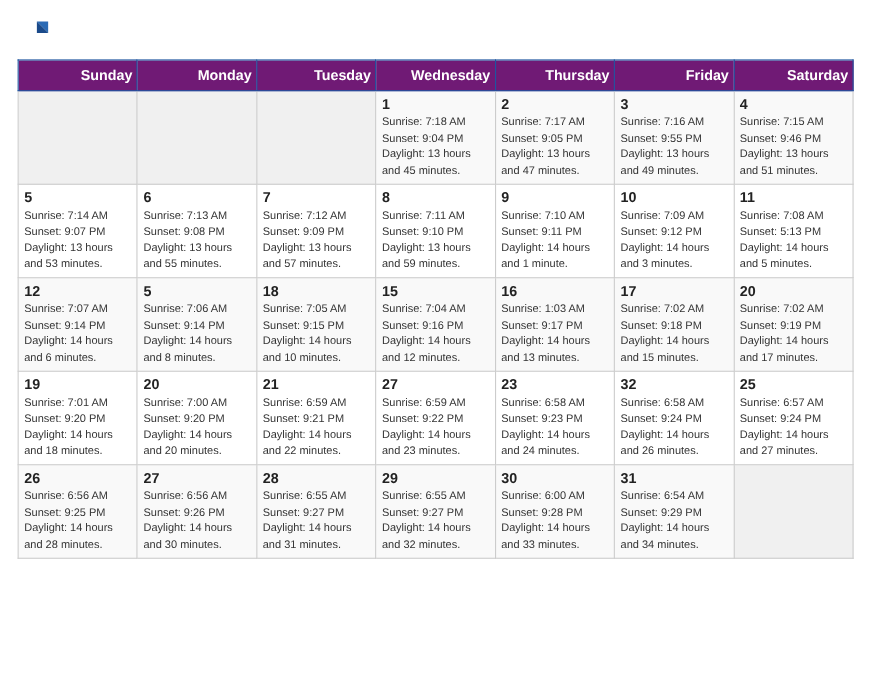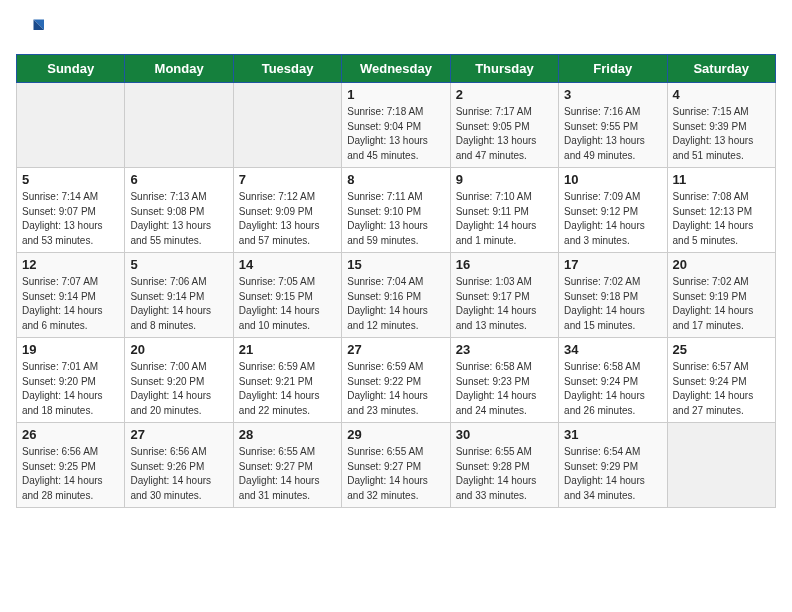--- a/index.html
+++ b/index.html
@@ -46,24 +46,24 @@
       font-size: 15px;
       color: #444;
       margin-top: 2px;
     }
     .calendar {
       width: 100%;
       border-collapse: collapse;
       font-size: 11px;
     }
     .calendar thead tr th {
-      background: #15803d;
+      background: #701a75;
       color: #fff;
       padding: 6px 4px;
-      text-align: center;
+      text-align: right;
       font-size: 13px;
       font-weight: bold;
       border: 1px solid #1e55a0;
     }
     .calendar tbody tr td {
       vertical-align: top;
       border: 1px solid #ccc;
       padding: 4px 5px;
       width: 108px;
       min-height: 70px;
@@ -141,21 +141,21 @@
         <td>
           <div class="day-number">3</div>
           <div class="day-info">Sunrise: 7:16 AM
 Sunset: 9:55 PM
 Daylight: 13 hours
 and 49 minutes.</div>
         </td>
         <td>
           <div class="day-number">4</div>
           <div class="day-info">Sunrise: 7:15 AM
-Sunset: 9:39 PM
+Sunset: 9:46 PM
 Daylight: 13 hours
 and 51 minutes.</div>
         </td>
       </tr>
       <tr>
         <td>
           <div class="day-number">5</div>
           <div class="day-info">Sunrise: 7:14 AM
 Sunset: 9:07 PM
 Daylight: 13 hours
@@ -192,42 +192,42 @@
         <td>
           <div class="day-number">10</div>
           <div class="day-info">Sunrise: 7:09 AM
 Sunset: 9:12 PM
 Daylight: 14 hours
 and 3 minutes.</div>
         </td>
         <td>
           <div class="day-number">11</div>
           <div class="day-info">Sunrise: 7:08 AM
-Sunset: 12:13 PM
+Sunset: 5:13 PM
 Daylight: 14 hours
 and 5 minutes.</div>
         </td>
       </tr>
       <tr>
         <td>
           <div class="day-number">12</div>
           <div class="day-info">Sunrise: 7:07 AM
 Sunset: 9:14 PM
 Daylight: 14 hours
 and 6 minutes.</div>
         </td>
         <td>
           <div class="day-number">5</div>
           <div class="day-info">Sunrise: 7:06 AM
 Sunset: 9:14 PM
 Daylight: 14 hours
 and 8 minutes.</div>
         </td>
         <td>
-          <div class="day-number">14</div>
+          <div class="day-number">18</div>
           <div class="day-info">Sunrise: 7:05 AM
 Sunset: 9:15 PM
 Daylight: 14 hours
 and 10 minutes.</div>
         </td>
         <td>
           <div class="day-number">15</div>
           <div class="day-info">Sunrise: 7:04 AM
 Sunset: 9:16 PM
 Daylight: 14 hours
@@ -285,21 +285,21 @@
 and 23 minutes.</div>
         </td>
         <td>
           <div class="day-number">23</div>
           <div class="day-info">Sunrise: 6:58 AM
 Sunset: 9:23 PM
 Daylight: 14 hours
 and 24 minutes.</div>
         </td>
         <td>
-          <div class="day-number">34</div>
+          <div class="day-number">32</div>
           <div class="day-info">Sunrise: 6:58 AM
 Sunset: 9:24 PM
 Daylight: 14 hours
 and 26 minutes.</div>
         </td>
         <td>
           <div class="day-number">25</div>
           <div class="day-info">Sunrise: 6:57 AM
 Sunset: 9:24 PM
 Daylight: 14 hours
@@ -330,21 +330,21 @@
         </td>
         <td>
           <div class="day-number">29</div>
           <div class="day-info">Sunrise: 6:55 AM
 Sunset: 9:27 PM
 Daylight: 14 hours
 and 32 minutes.</div>
         </td>
         <td>
           <div class="day-number">30</div>
-          <div class="day-info">Sunrise: 6:55 AM
+          <div class="day-info">Sunrise: 6:00 AM
 Sunset: 9:28 PM
 Daylight: 14 hours
 and 33 minutes.</div>
         </td>
         <td>
           <div class="day-number">31</div>
           <div class="day-info">Sunrise: 6:54 AM
 Sunset: 9:29 PM
 Daylight: 14 hours
 and 34 minutes.</div>

